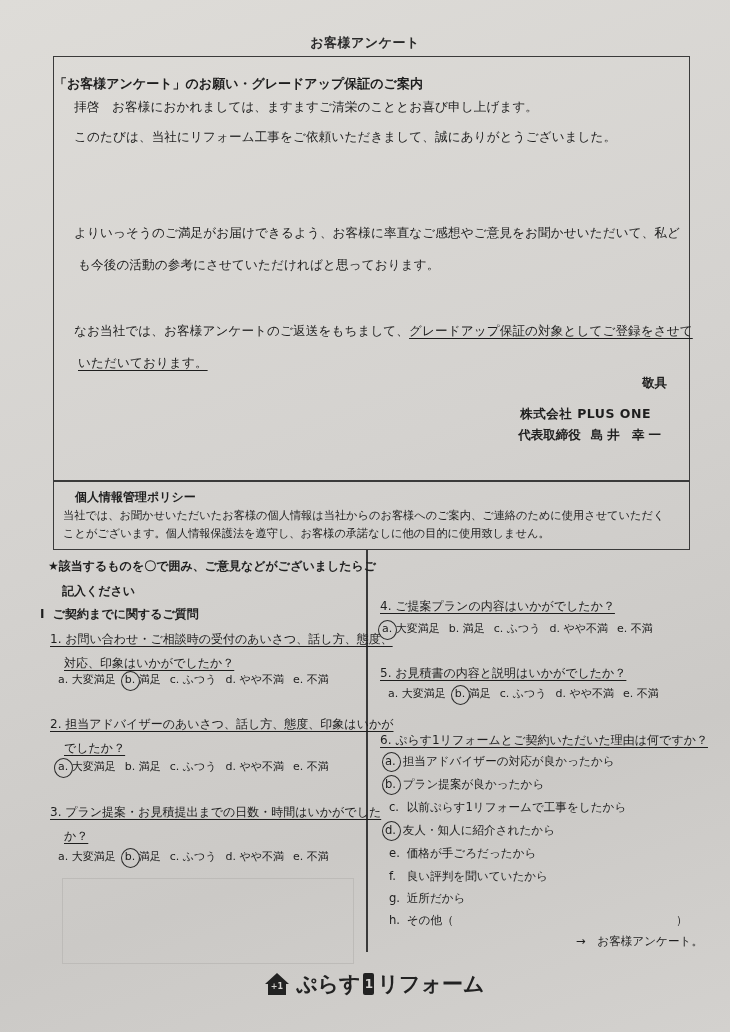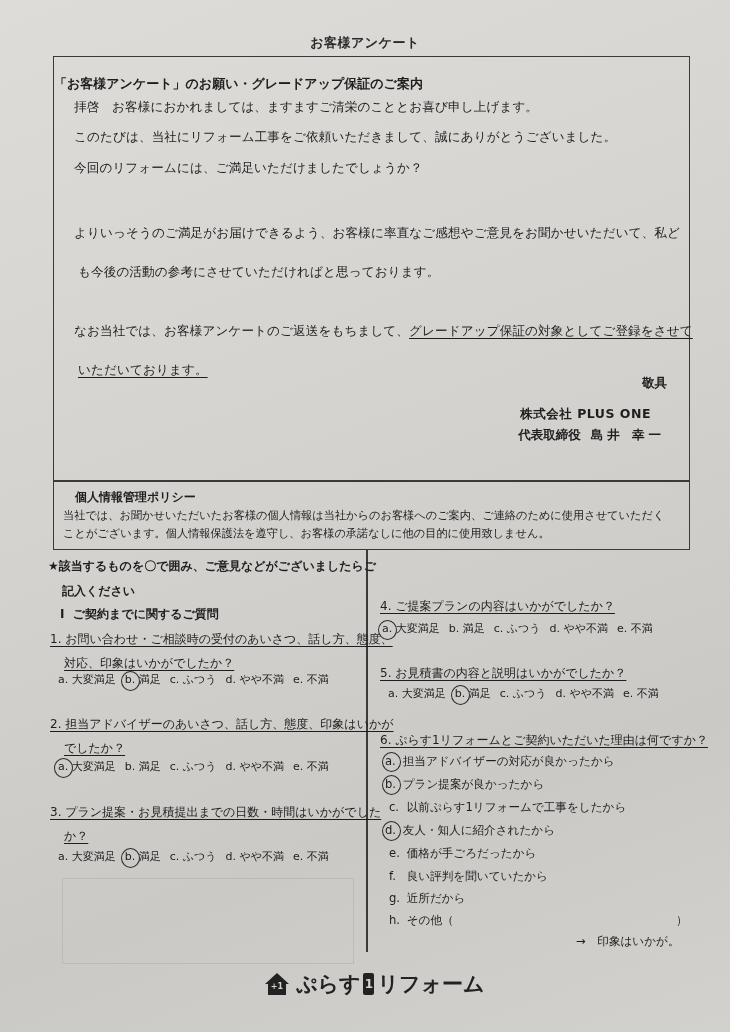--- a/index.html
+++ b/index.html
@@ -18,21 +18,21 @@
     position: absolute; left: 53px; top: 56px; width: 637px; height: 426px;
     border: 1.5px solid #3a3a3a; box-sizing: border-box;
   }
   .notice-heading {
     position: absolute; top: 18px; left: 0; width: 100%; 
     font-size: 13px; font-weight: bold;
   }
   .notice-line {
     position: absolute; left: 20px; font-size: 12.6px; white-space: nowrap; letter-spacing: 0.1px;
   }
-  .notice-line.indent { left: 24px; margin-top: 7px; }
+  .notice-line.indent { left: 24px; }
   .ul { text-decoration: underline; text-underline-offset: 3px; }
   .sign-closing { position: absolute; right: 22px; top: 318px; font-size: 12.5px; font-weight: bold; text-align: right; }
   .sign-company { position: absolute; right: 38px; top: 349px; font-size: 12.5px; font-weight: bold; letter-spacing: 0.5px; }
   .sign-rep { position: absolute; right: 24px; top: 370px; font-size: 12.5px; font-weight: bold; }
   .sign-rep .name { font-family: "DejaVu Serif", serif; margin-left: 10px; letter-spacing: 4px; }
 
   .policy-box {
     position: absolute; left: 53px; top: 480px; width: 637px; height: 70px;
     border: 1.5px solid #3a3a3a; border-top-width: 2px; box-sizing: border-box;
   }
@@ -67,21 +67,20 @@
 </style>
 </head>
 <body>
 
 <div class="page-title">お客様アンケート</div>
 
 <div class="notice-box">
   <div class="notice-heading">「お客様アンケート」のお願い・グレードアップ保証のご案内</div>
   <div class="notice-line" style="top:42px">拝啓　お客様におかれましては、ますますご清栄のこととお喜び申し上げます。</div>
   <div class="notice-line" style="top:72px">このたびは、当社にリフォーム工事をご依頼いただきまして、誠にありがとうございました。</div>
-  <div class="notice-line" style="top:103px">今回のリフォームには、ご満足いただけましたでしょうか？</div>
   <div class="notice-line" style="top:168px">よりいっそうのご満足がお届けできるよう、お客様に率直なご感想やご意見をお聞かせいただいて、私ど</div>
   <div class="notice-line indent" style="top:200px">も今後の活動の参考にさせていただければと思っております。</div>
   <div class="notice-line" style="top:266px">
     <span>なお当社では、お客様アンケートのご返送をもちまして、</span><span class="ul">グレードアップ保証の対象としてご登録をさせて</span>
   </div>
   <div class="notice-line indent ul" style="top:298px">いただいております。</div>
   <div class="sign-closing">敬具</div>
   <div class="sign-company">株式会社 PLUS ONE</div>
   <div class="sign-rep">
     <span>代表取締役</span><span class="name">島井 幸一</span>
@@ -91,21 +90,21 @@
 <div class="policy-box">
   <div class="policy-title">個人情報管理ポリシー</div>
   <div class="policy-line" style="top:26px">当社では、お聞かせいただいたお客様の個人情報は当社からのお客様へのご案内、ご連絡のために使用させていただく</div>
   <div class="policy-line" style="top:44px">ことがございます。個人情報保護法を遵守し、お客様の承諾なしに他の目的に使用致しません。</div>
 </div>
 
 <div class="divider-v"></div>
 
 <div class="col-text bold" style="left:48px;top:558px">★該当するものを〇で囲み、ご意見などがございましたらご</div>
 <div class="col-text bold" style="left:62px;top:583px">記入ください</div>
-<div class="col-text bold" style="left:60px;top:606px">
+<div class="col-text bold" style="left:40px;top:606px">
   <span>I</span>&nbsp;&nbsp;<span>ご契約までに関するご質問</span>
 </div>
 
 <div class="col-text q-title" style="left:50px;top:631px">1. お問い合わせ・ご相談時の受付のあいさつ、話し方、態度、</div>
 <div class="col-text q-title" style="left:64px;top:655px">対応、印象はいかがでしたか？</div>
 <div class="opts" style="left:58px;top:672px">
   <span class="opt"><span class="letter">a.</span> <span>大変満足</span></span><span class="opt circled"><span class="letter">b.</span> <span>満足</span></span><span class="opt"><span class="letter">c.</span> <span>ふつう</span></span><span class="opt"><span class="letter">d.</span> <span>やや不満</span></span><span class="opt"><span class="letter">e.</span> <span>不満</span></span>
 </div>
 
 <div class="col-text q-title" style="left:50px;top:716px">2. 担当アドバイザーのあいさつ、話し方、態度、印象はいかが</div>
@@ -135,21 +134,21 @@
 <div class="col-text q-title" style="left:380px;top:732px">6. ぷらす1リフォームとご契約いただいた理由は何ですか？</div>
 <div class="reason circled" style="top:754px"><span class="letter">a.</span> <span>担当アドバイザーの対応が良かったから</span></div>
 <div class="reason circled" style="top:777px"><span class="letter">b.</span> <span>プラン提案が良かったから</span></div>
 <div class="reason" style="top:800px;left:389px"><span class="letter">c.</span> <span>以前ぷらす1リフォームで工事をしたから</span></div>
 <div class="reason circled" style="top:823px"><span class="letter">d.</span> <span>友人・知人に紹介されたから</span></div>
 <div class="reason" style="top:846px;left:389px"><span class="letter">e.</span> <span>価格が手ごろだったから</span></div>
 <div class="reason" style="top:869px;left:389px"><span class="letter">f.</span> <span>良い評判を聞いていたから</span></div>
 <div class="reason" style="top:891px;left:389px"><span class="letter">g.</span> <span>近所だから</span></div>
 <div class="reason" style="top:913px;left:389px"><span class="letter">h.</span> <span>その他（</span></div>
 <div class="reason" style="top:913px;left:676px">）</div>
-<div class="col-text" style="left:576px;top:934px;font-size:11.6px">→　印象はいかが。</div>
+<div class="col-text" style="left:576px;top:934px;font-size:11.6px">→　お客様アンケート。</div>
 
 <div class="logo">
   <svg class="logo-house" viewBox="0 0 26 24">
     <polygon points="13,1 1,12 4,12 4,23 22,23 22,12 25,12" fill="#222"></polygon>
     <text x="13" y="17" font-size="8" font-weight="bold" text-anchor="middle" fill="#d6d4d1" font-family="DejaVu Sans, sans-serif">+1</text>
   </svg>
   <span>ぷらす</span>
     <span class="logo-one">1</span>
     <span>リフォーム</span>
 </div>

